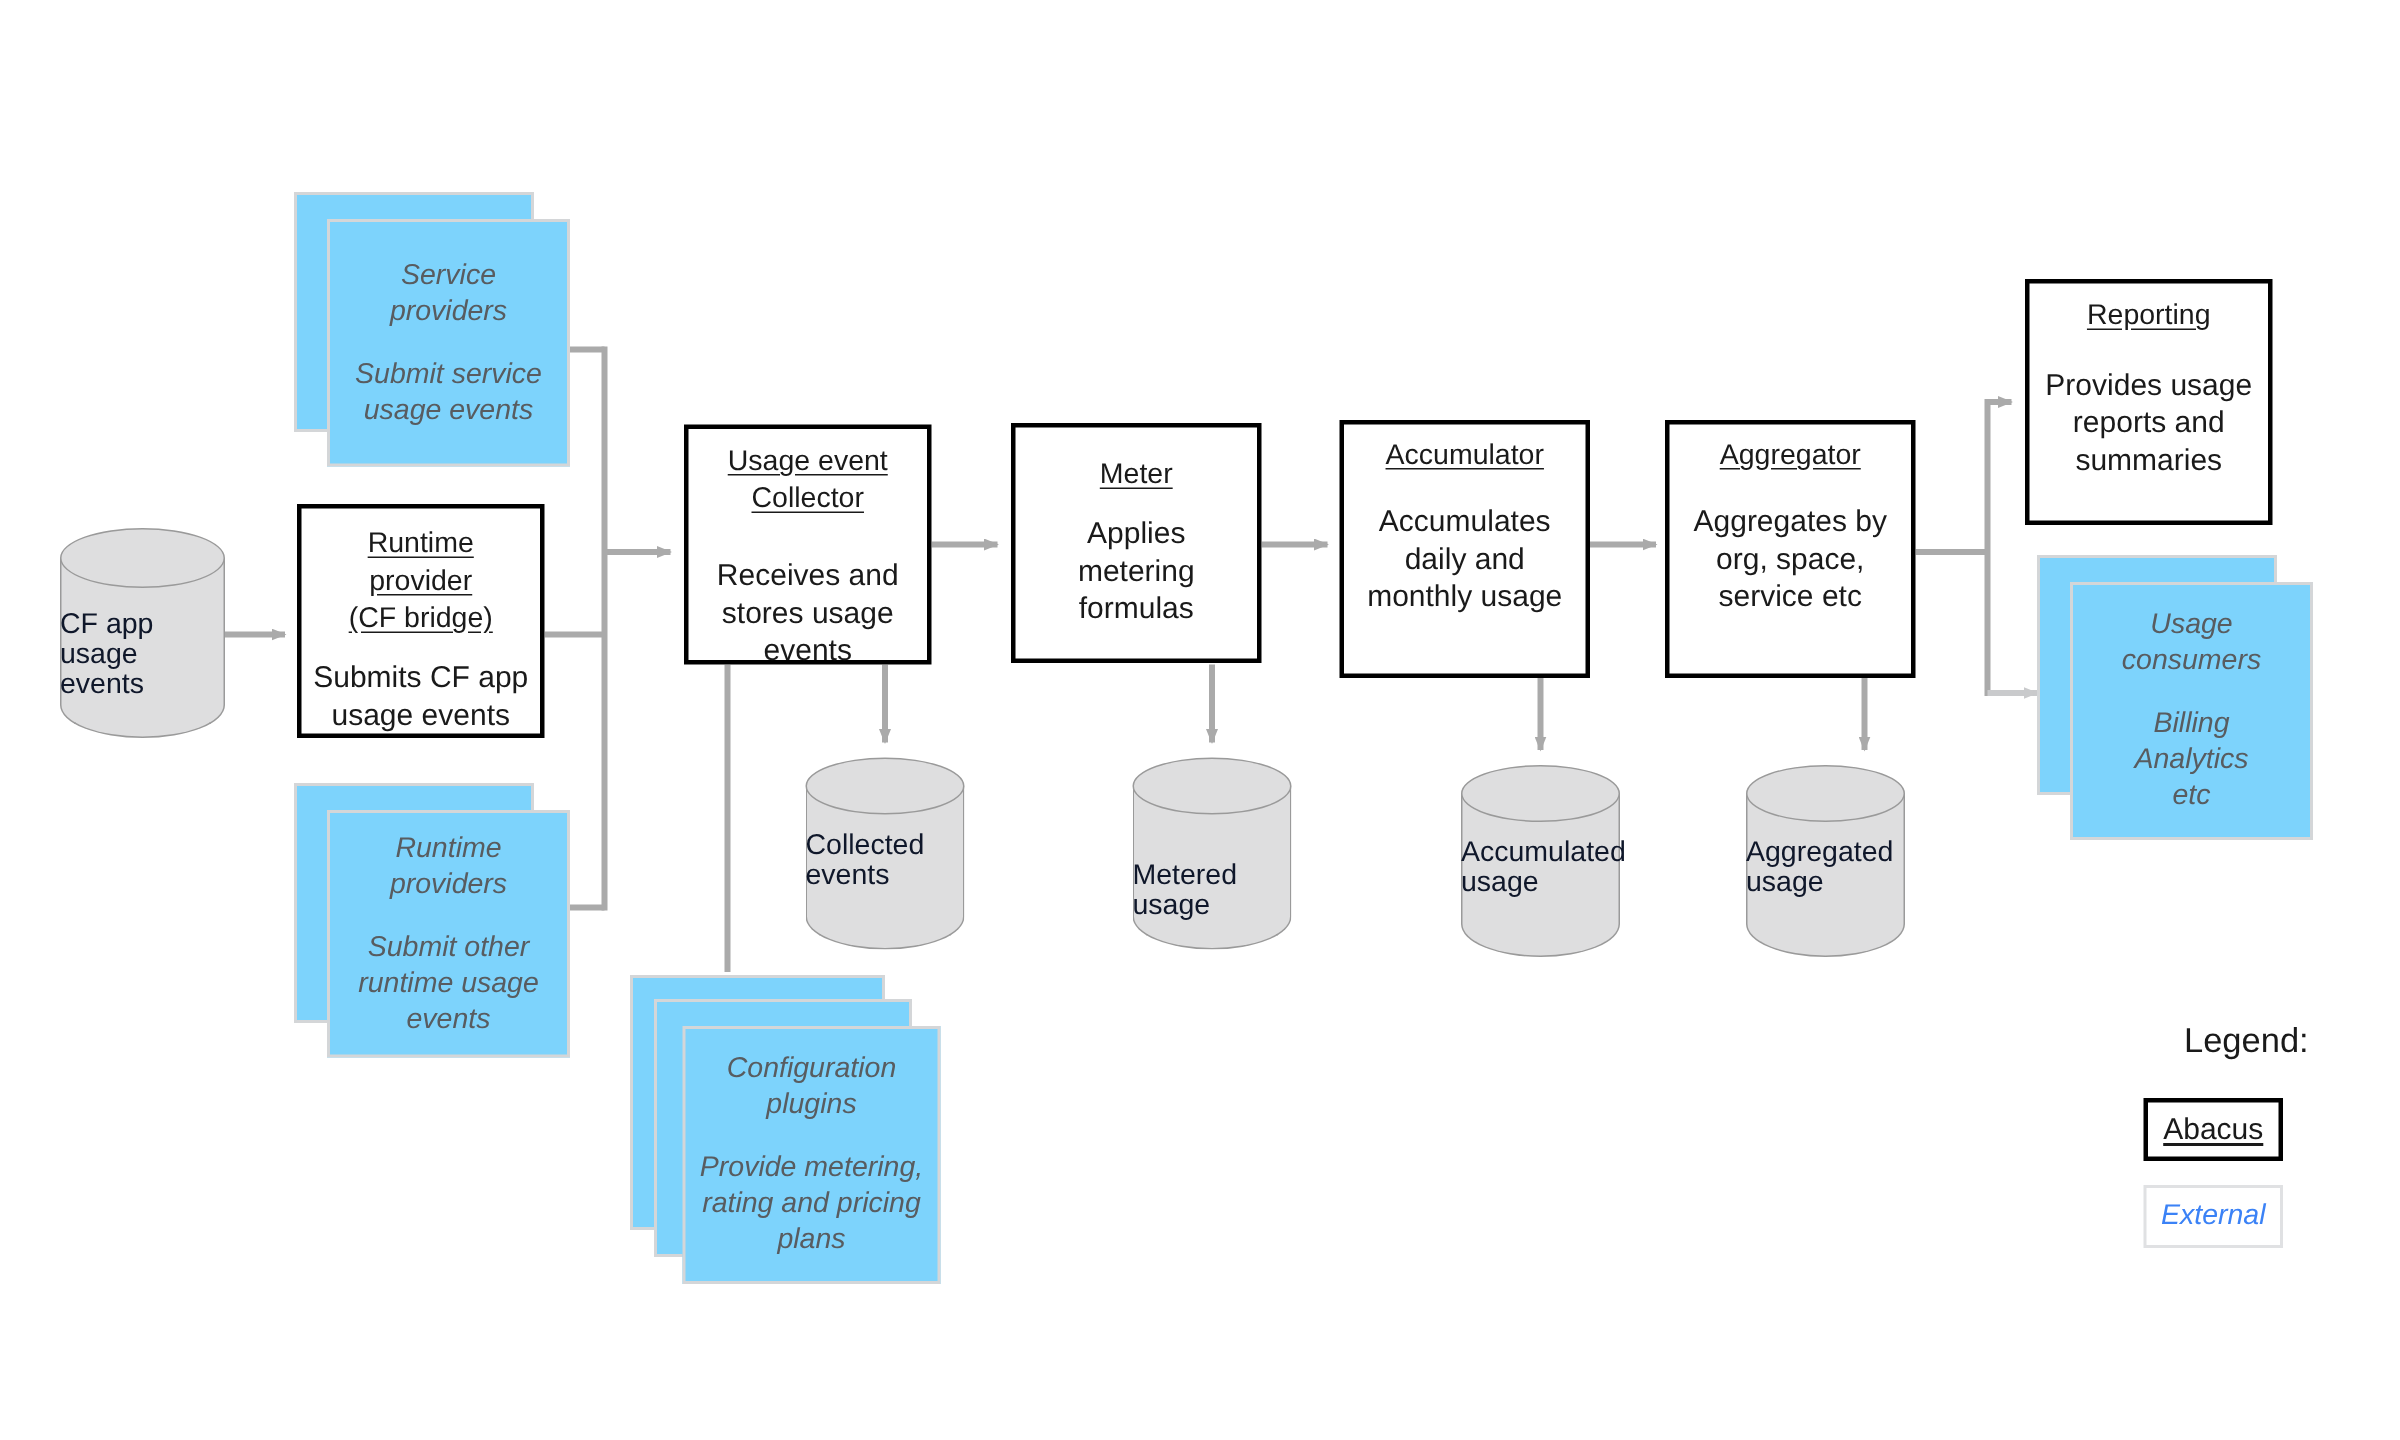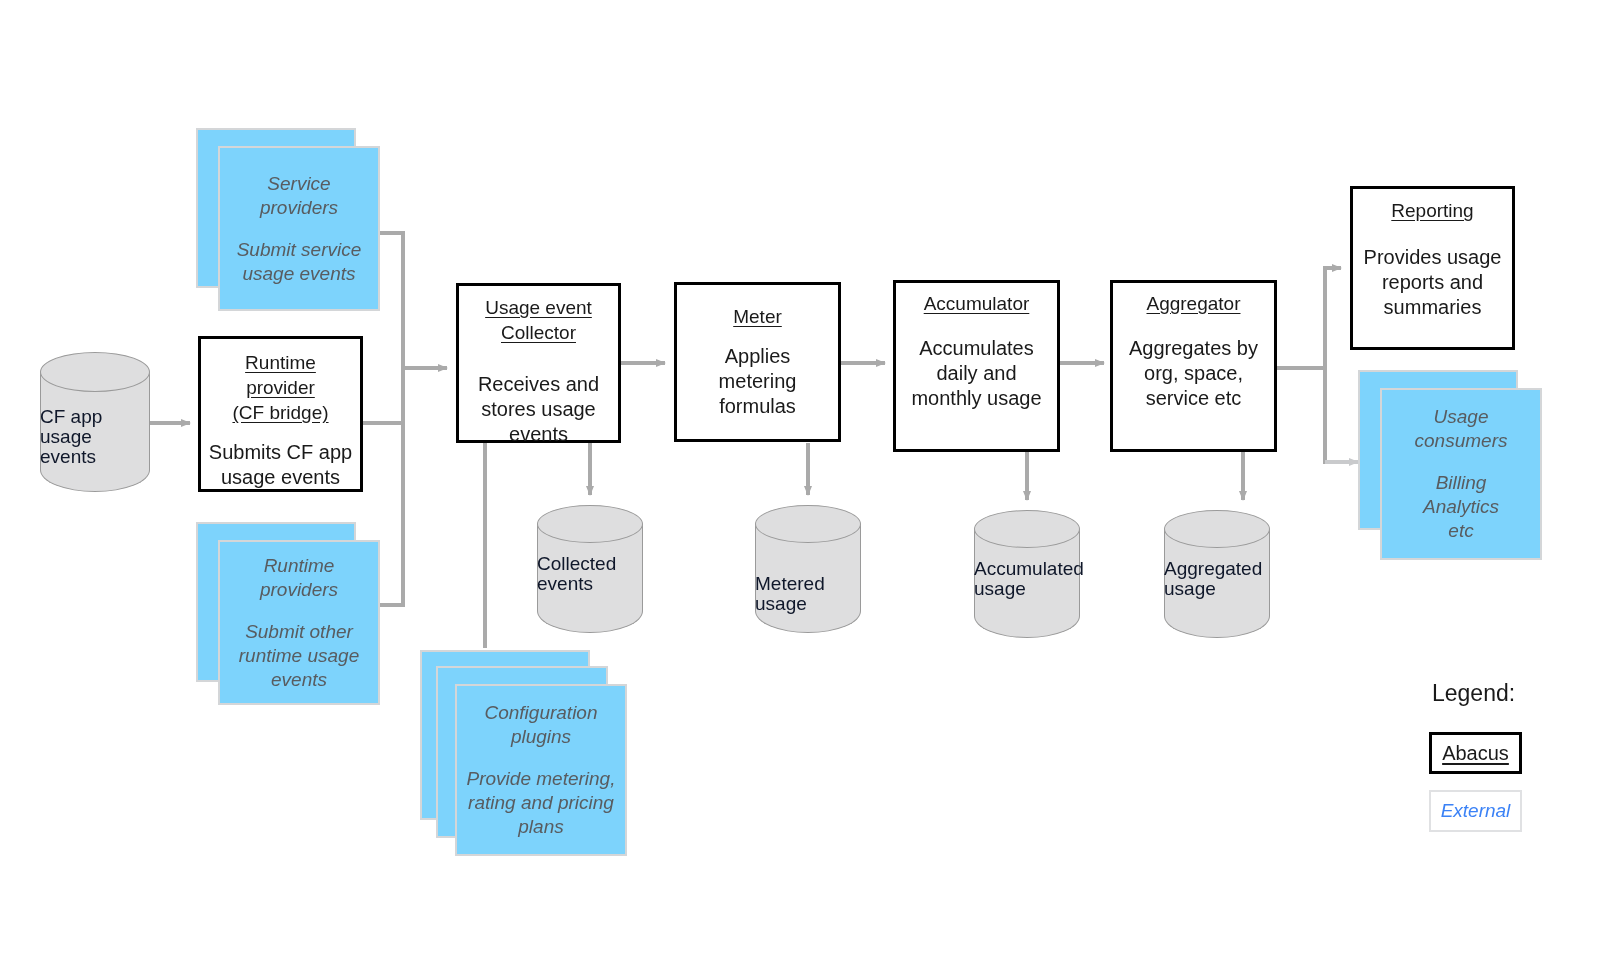--- a/index.html
+++ b/index.html
@@ -116,20 +116,21 @@
 
   
   #legend {
     position: absolute;
   }
   .legend-title {
     position: absolute;
     font-size: 23px;
     color: #1a1a1a;
     white-space: nowrap;
+    margin-left: 24px;
   }
   .legend-swatch {
     position: absolute;
     box-sizing: border-box;
     display: flex;
     align-items: center;
     justify-content: center;
     background: #ffffff;
   }
   .legend-abacus {

